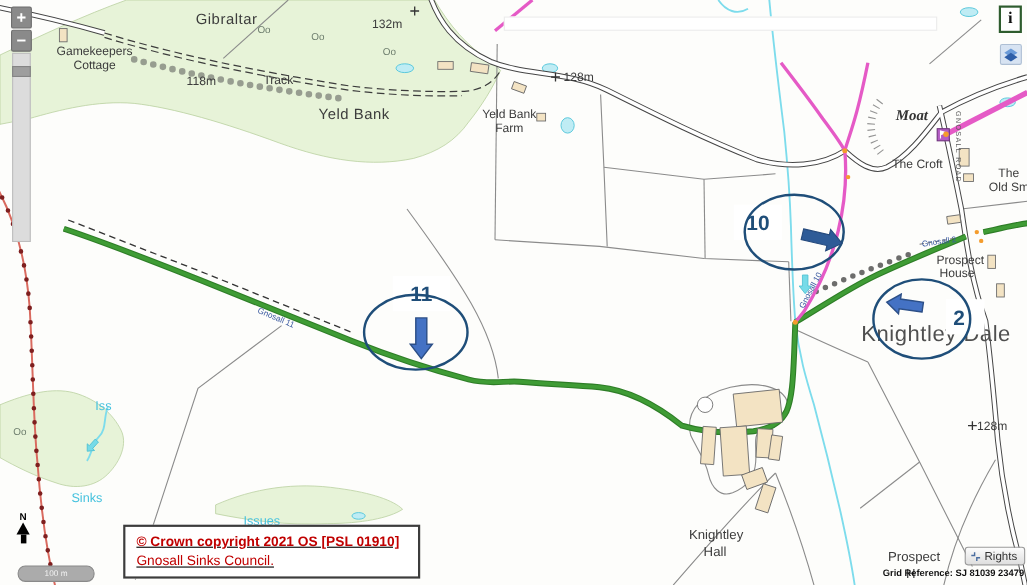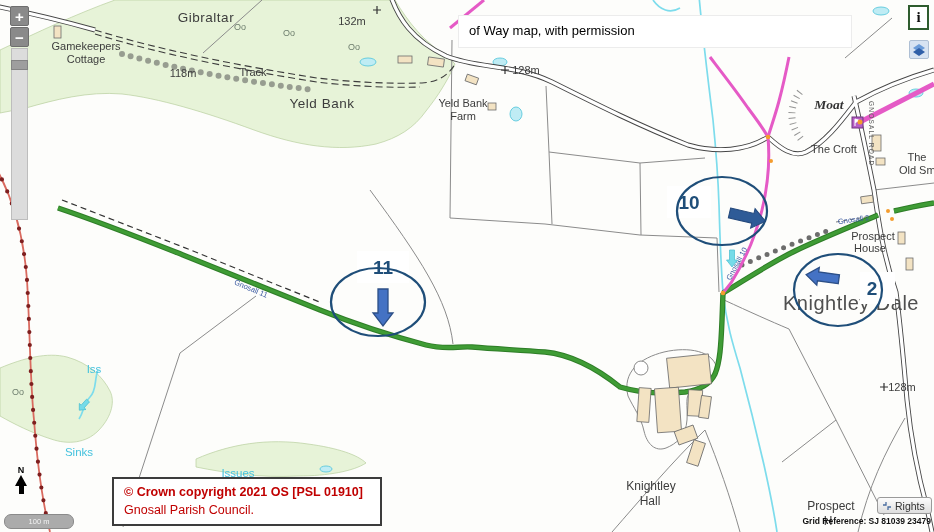--- a/index.html
+++ b/index.html
@@ -54,32 +54,32 @@
         line-height:17px;text-align:center;padding:0;cursor:pointer;}
   .slider-track{position:absolute;left:11px;top:48px;width:15px;height:170px;
         background:#dcdcdc;border:1px solid #bdbdbd;}
   .slider-handle{position:absolute;left:11px;top:60px;width:15px;height:8px;
         background:#9e9e9e;border:1px solid #848484;cursor:pointer;}
   .north{position:absolute;left:12px;top:466px;width:18px;text-align:center;color:#000;}
   .north .n{font-size:9px;font-weight:bold;line-height:9px;}
   .north .tri{width:0;height:0;border-left:6px solid transparent;border-right:6px solid transparent;
         border-bottom:11px solid #000;margin:0 auto;}
   .north .stem{width:5px;height:8px;background:#000;margin:0 auto;}
-  .scalebar{position:absolute;left:4px;top:514px;width:68px;height:13px;background:#ababab;
+  .scalebar{position:absolute;left:16px;top:514px;width:68px;height:13px;background:#ababab;
         border:1px solid #8a8a8a;border-radius:7px;color:#f2f2f2;font-size:7.5px;
         text-align:center;line-height:13px;}
   .info-btn{position:absolute;left:908px;top:5px;width:21px;height:25px;background:#fff;
         border:2px solid var(--info_border);font-family:"Liberation Serif",serif;
         font-weight:bold;font-size:15px;color:#111;text-align:center;padding:0;cursor:pointer;}
   .layers-btn{position:absolute;left:909px;top:40px;width:20px;height:19px;background:#d7e3f2;
         border:1px solid #aebfd4;border-radius:2px;padding:0;cursor:pointer;}
   .notice{position:absolute;left:458px;top:15px;width:372px;background:#fff;
         border:1px solid #ececec;padding:5px 10px 6px 10px;font-size:13px;color:#000;line-height:1.55;}
   .copyright{position:absolute;left:112px;top:477px;width:246px;background:#fff;
-        border:2px solid #3c3c3c;padding:4px 10px 5px 10px;font-size:12.5px;line-height:1.45;}
+        border:2px solid #3c3c3c;padding:4px 10px 5px 10px;font-size:12.5px;line-height:1.45;text-decoration:underline;}
   .copyright .l1{color:var(--red_text);font-weight:bold;}
   .copyright .l2{color:var(--red_text);}
   .reduce-btn{position:absolute;left:877px;top:497px;height:17px;padding:0 6px 0 4px;
         background:linear-gradient(#fcfcfc,#dedede);border:1px solid #9a9a9a;border-radius:3px;
         font-size:10.5px;color:#333;cursor:pointer;display:flex;align-items:center;gap:3px;}
   .gridref{position:absolute;right:3px;top:516px;font-size:8.5px;font-weight:bold;color:#111;}
 </style>
 </head>
 <body>
 
@@ -283,26 +283,25 @@
 
 <button class="info-btn">i</button>
 <button class="layers-btn">
   <svg width="18" height="17" viewBox="0 0 18 17">
     <polygon points="3,7 9,3 15,7 9,11" fill="#6b9bd8"></polygon>
     <polygon points="3,11 9,7 15,11 9,15" fill="#2f5fa8"></polygon>
   </svg>
 </button>
 
 <div class="notice">
-  <div>of Way map, with permission</div>
 </div>
 
 <div class="copyright">
   <div class="l1">© Crown copyright 2021 OS [PSL 01910]</div>
-  <div class="l2">Gnosall Parish Council.</div>
+  <div class="l2">Gnosall Sinks Council.</div>
 </div>
 
 <button class="reduce-btn">
   <svg width="10" height="10" viewBox="0 0 10 10">
     <path d="M1,4 L4,4 L4,1" fill="none" stroke="#4a6da0" stroke-width="1.3"></path>
     <path d="M9,6 L6,6 L6,9" fill="none" stroke="#4a6da0" stroke-width="1.3"></path>
   </svg>
   <span>Rights</span>
 </button>
 

